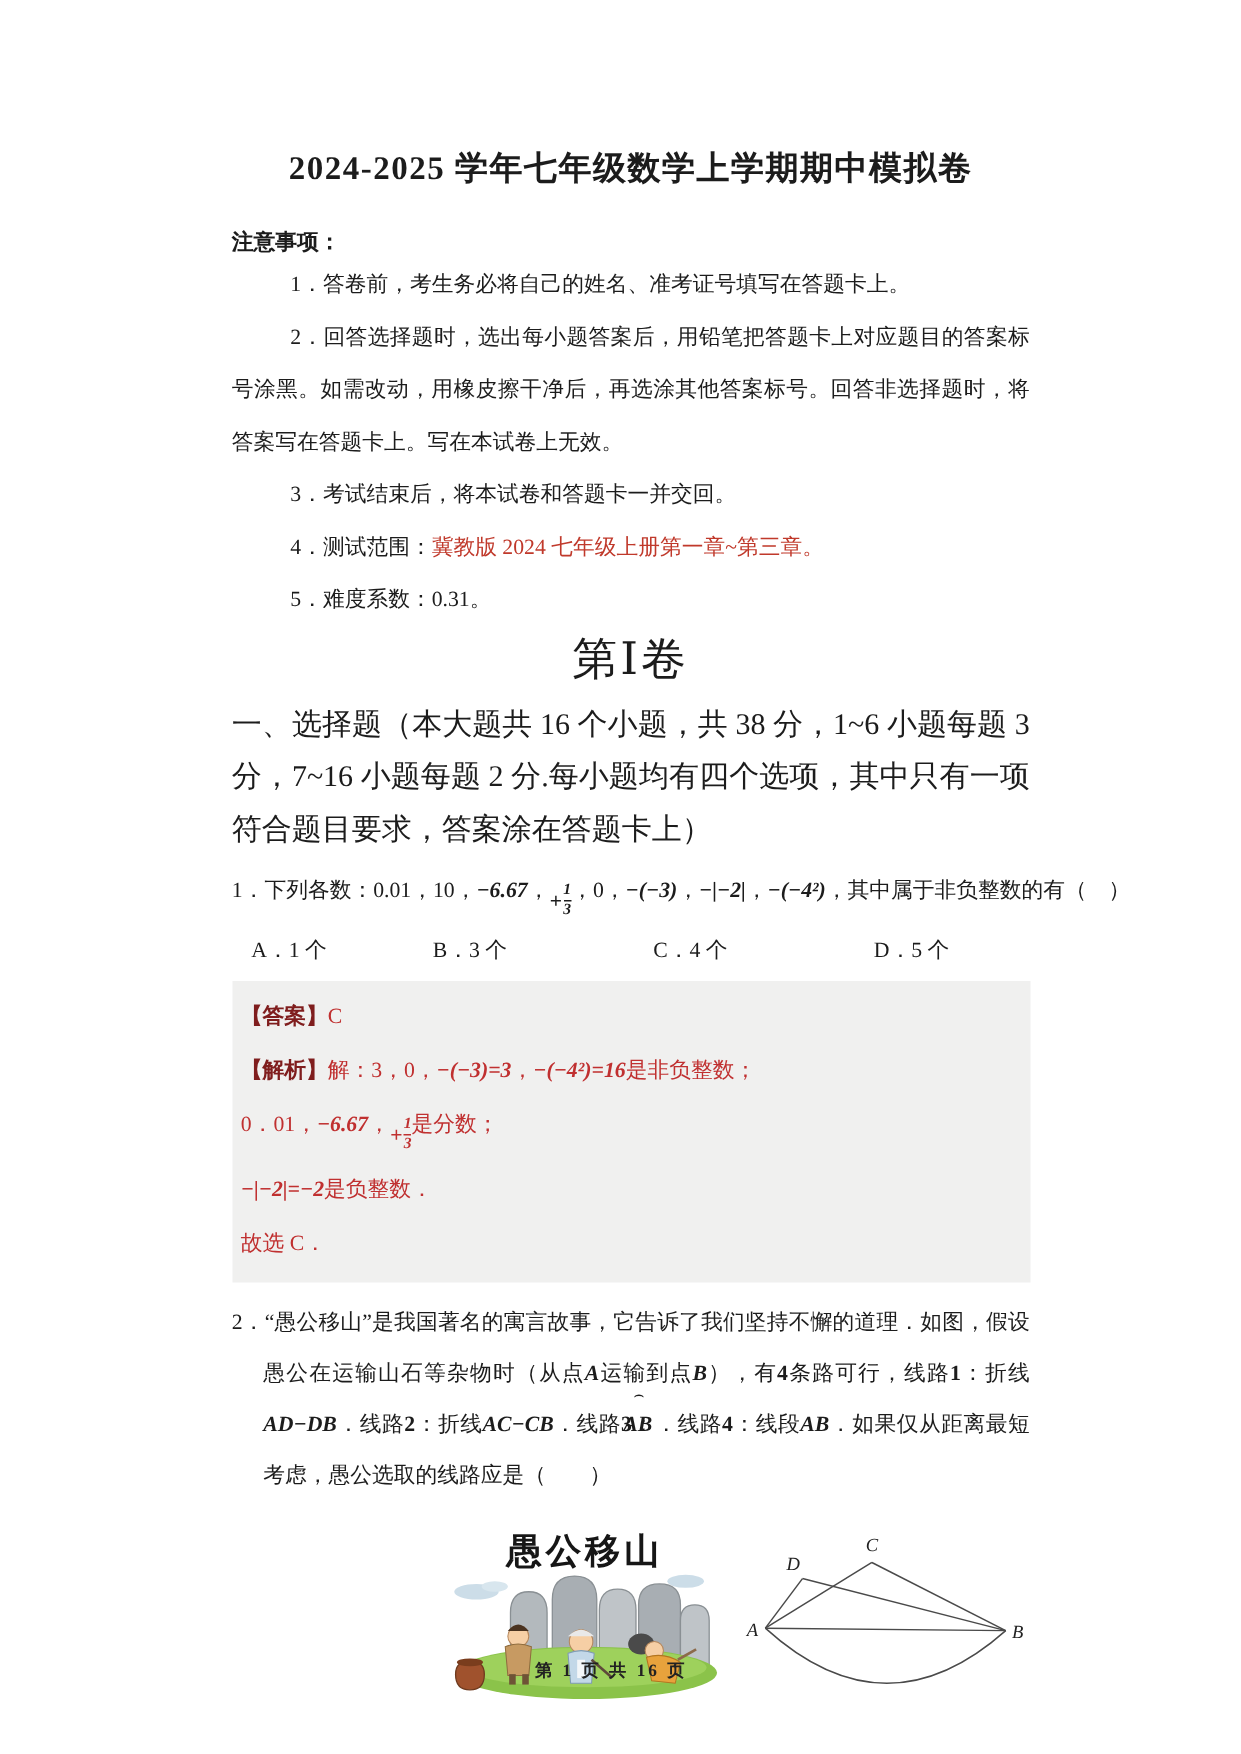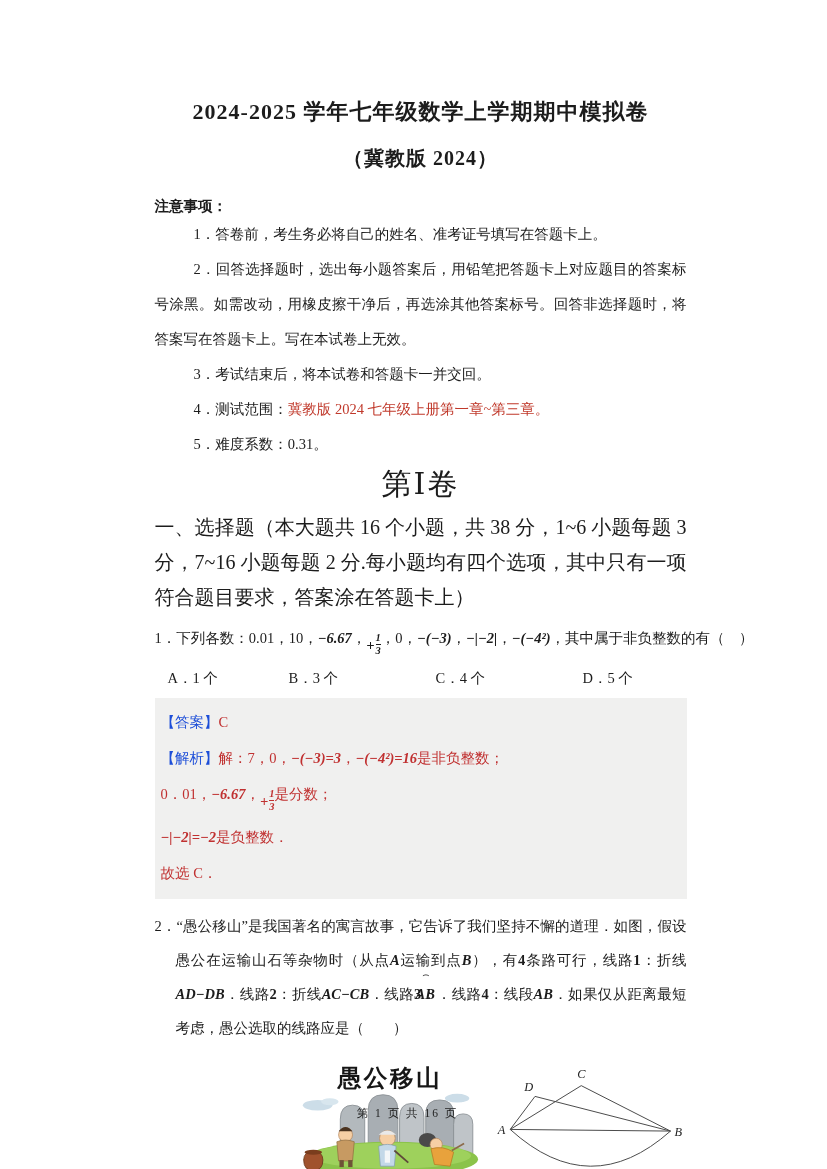--- a/index.html
+++ b/index.html
@@ -38,43 +38,42 @@
   .options .opt-a { width:121px; }
   .options .opt-b { width:147px; }
   .options .opt-c { width:147px; }
 
   .answer-block {
     margin-top:8px;
     background:#f0f0ef;
     padding:12px 12px 2px 6px;
   }
   .answer-block p { margin:0 0 12px 0; font-size:14.5px; line-height:24px; color:#c03030; }
-  .ans-bracket { color:#1d4ed8; font-weight:normal; }
+  .ans-bracket { color:#7f1d1d; font-weight:bold; }
 
   .q2-para {
     margin:10px 0 0 0; font-size:14.5px; line-height:34px; text-align:justify;
     padding-left:21px; text-indent:-21px;
   }
   .arcab { position:relative; display:inline-block; font-weight:bold; font-style:italic; }
   .arcab .arc-glyph { position:absolute; top:-8px; left:0; right:0; text-align:center; font-size:11px; font-style:normal; font-weight:normal; line-height:1; }
 
   .figures { display:flex; align-items:flex-start; margin:6px 0 0 140px; }
   .fig-cartoon { width:218px; height:138px; }
   .fig-diagram { width:218px; height:142px; margin-left:12px; }
 
-  .footer { position:absolute; left:0; right:12px; bottom:48px; text-align:center; font-size:11.5px; color:#222; letter-spacing:2px; }
+  .footer { position:absolute; left:0; right:12px; bottom:48px; text-align:center; font-size:11.5px; color:#222; letter-spacing:2px;font-weight:bold; }
 </style>
 </head>
 <body>
 
 <div class="sheet">
   <div class="content">
 
     <h1 class="title1">2024-2025 学年七年级数学上学期期中模拟卷</h1>
-    <h2 class="title2">（冀教版 2024）</h2>
 
     <p class="notice-heading">注意事项：</p>
     <p class="notice-item">1．答卷前，考生务必将自己的姓名、准考证号填写在答题卡上。</p>
     <p class="notice-item">2．回答选择题时，选出每小题答案后，用铅笔把答题卡上对应题目的答案标号涂黑。如需改动，用橡皮擦干净后，再选涂其他答案标号。回答非选择题时，将答案写在答题卡上。写在本试卷上无效。</p>
     <p class="notice-item">3．考试结束后，将本试卷和答题卡一并交回。</p>
     <p class="notice-item"><span>4．测试范围：</span><span class="red-text">冀教版 2024 七年级上册第一章~第三章。</span></p>
     <p class="notice-item">5．难度系数：0.31。</p>
 
     <p class="part-heading">第Ⅰ卷</p>
 
@@ -90,21 +89,21 @@
 
     <div class="options">
       <span class="opt-a">A．1 个</span>
       <span class="opt-b">B．3 个</span>
       <span class="opt-c">C．4 个</span>
       <span class="opt-d">D．5 个</span>
     </div>
 
     <div class="answer-block">
       <p><span class="ans-bracket">【答案】</span><span>C</span></p>
-      <p><span class="ans-bracket">【解析】</span><span>解：7，0，</span><span class="m">−(−3)=3</span><span>，</span><span class="m">−(−4²)=16</span><span>是非负整数；</span></p>
+      <p><span class="ans-bracket">【解析】</span><span>解：3，0，</span><span class="m">−(−3)=3</span><span>，</span><span class="m">−(−4²)=16</span><span>是非负整数；</span></p>
       <p><span>0．01，</span><span class="m">−6.67</span><span>，</span><span class="frac">
             <span>+</span>
             <span class="fstack">
               <span class="fnum">1</span>
               <span class="fden">3</span>
             </span>
           </span><span>是分数；</span></p>
       <p><span class="m">−|−2|=−2</span><span>是负整数．</span></p>
       <p>故选 C．</p>
     </div>

